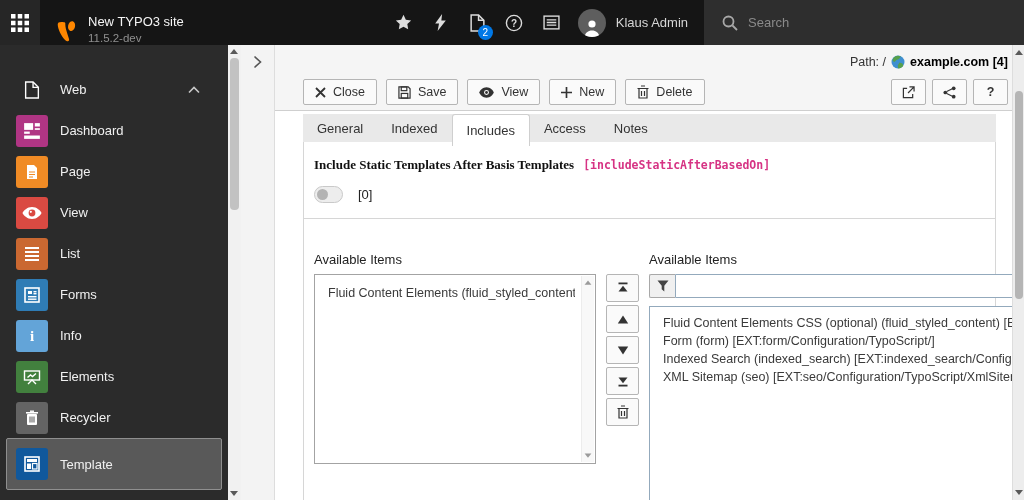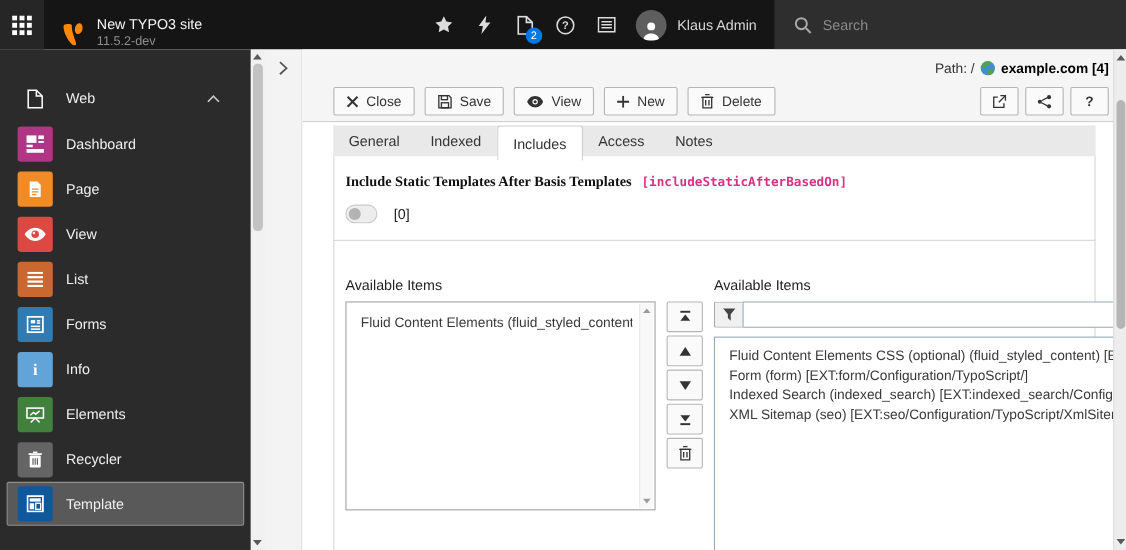--- a/index.html
+++ b/index.html
@@ -29,21 +29,21 @@
   
   .main { flex:1; display:flex; position:relative; min-height:0; }
 
   
   .sidebar { width:228px; background:#2b2b2b; padding-top:13px; overflow:hidden; }
   .sb-item { height:41px; display:flex; align-items:center; padding-left:16px; gap:12px; color:#f0f0f0; font-size:13px; cursor:pointer; }
   .sb-tile { width:32px; height:32px; border-radius:3px; display:flex; align-items:center; justify-content:center; flex:0 0 32px; }
   .sb-tile.plain { background:transparent; }
   .sb-item.group { margin-top:11px; }
   .sb-chevron { margin-left:auto; margin-right:28px; color:#c8c8c8; }
-  .sb-item.selected { background:#595959; border:1px solid #8f8f8f; border-radius:2px; margin:0 6px; padding-left:9px; height:40px; }
+  .sb-item.selected { background:#595959; border:1px solid #8f8f8f; border-radius:2px; margin:0 6px; padding-left:9px; height:52px; }
 
   
   .sb-scroll { width:13px; background:#f1f1f1; position:relative; }
   .tri-up { width:0; height:0; border-left:4px solid transparent; border-right:4px solid transparent; border-bottom:5px solid #5a5a5a; }
   .tri-down { width:0; height:0; border-left:4px solid transparent; border-right:4px solid transparent; border-top:5px solid #5a5a5a; }
   .sb-scroll .tri-up { position:absolute; top:4px; left:2px; }
   .sb-scroll .tri-down { position:absolute; bottom:4px; left:2px; }
   .sb-thumb { position:absolute; top:13px; left:2px; width:9px; height:152px; background:#c2c2c2; border-radius:4px; }
 
   

